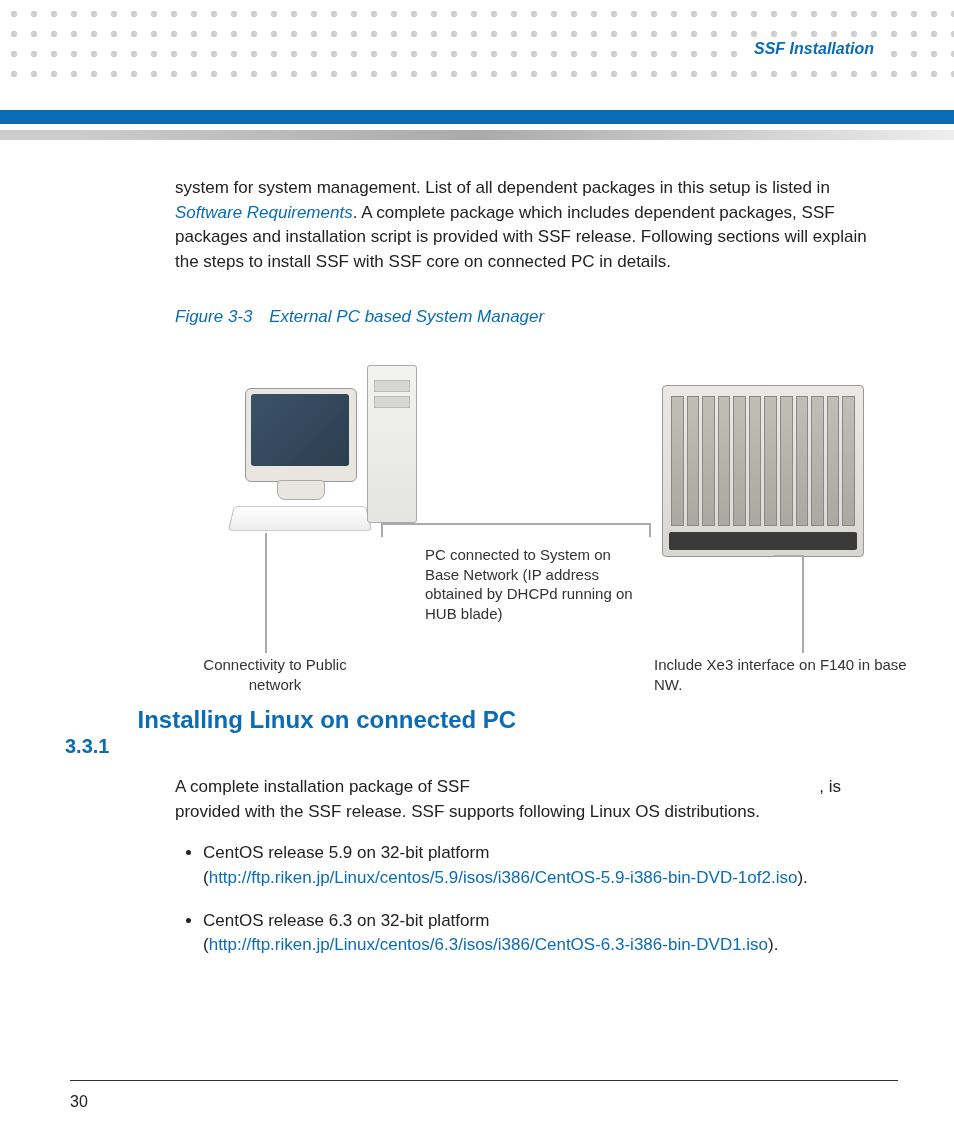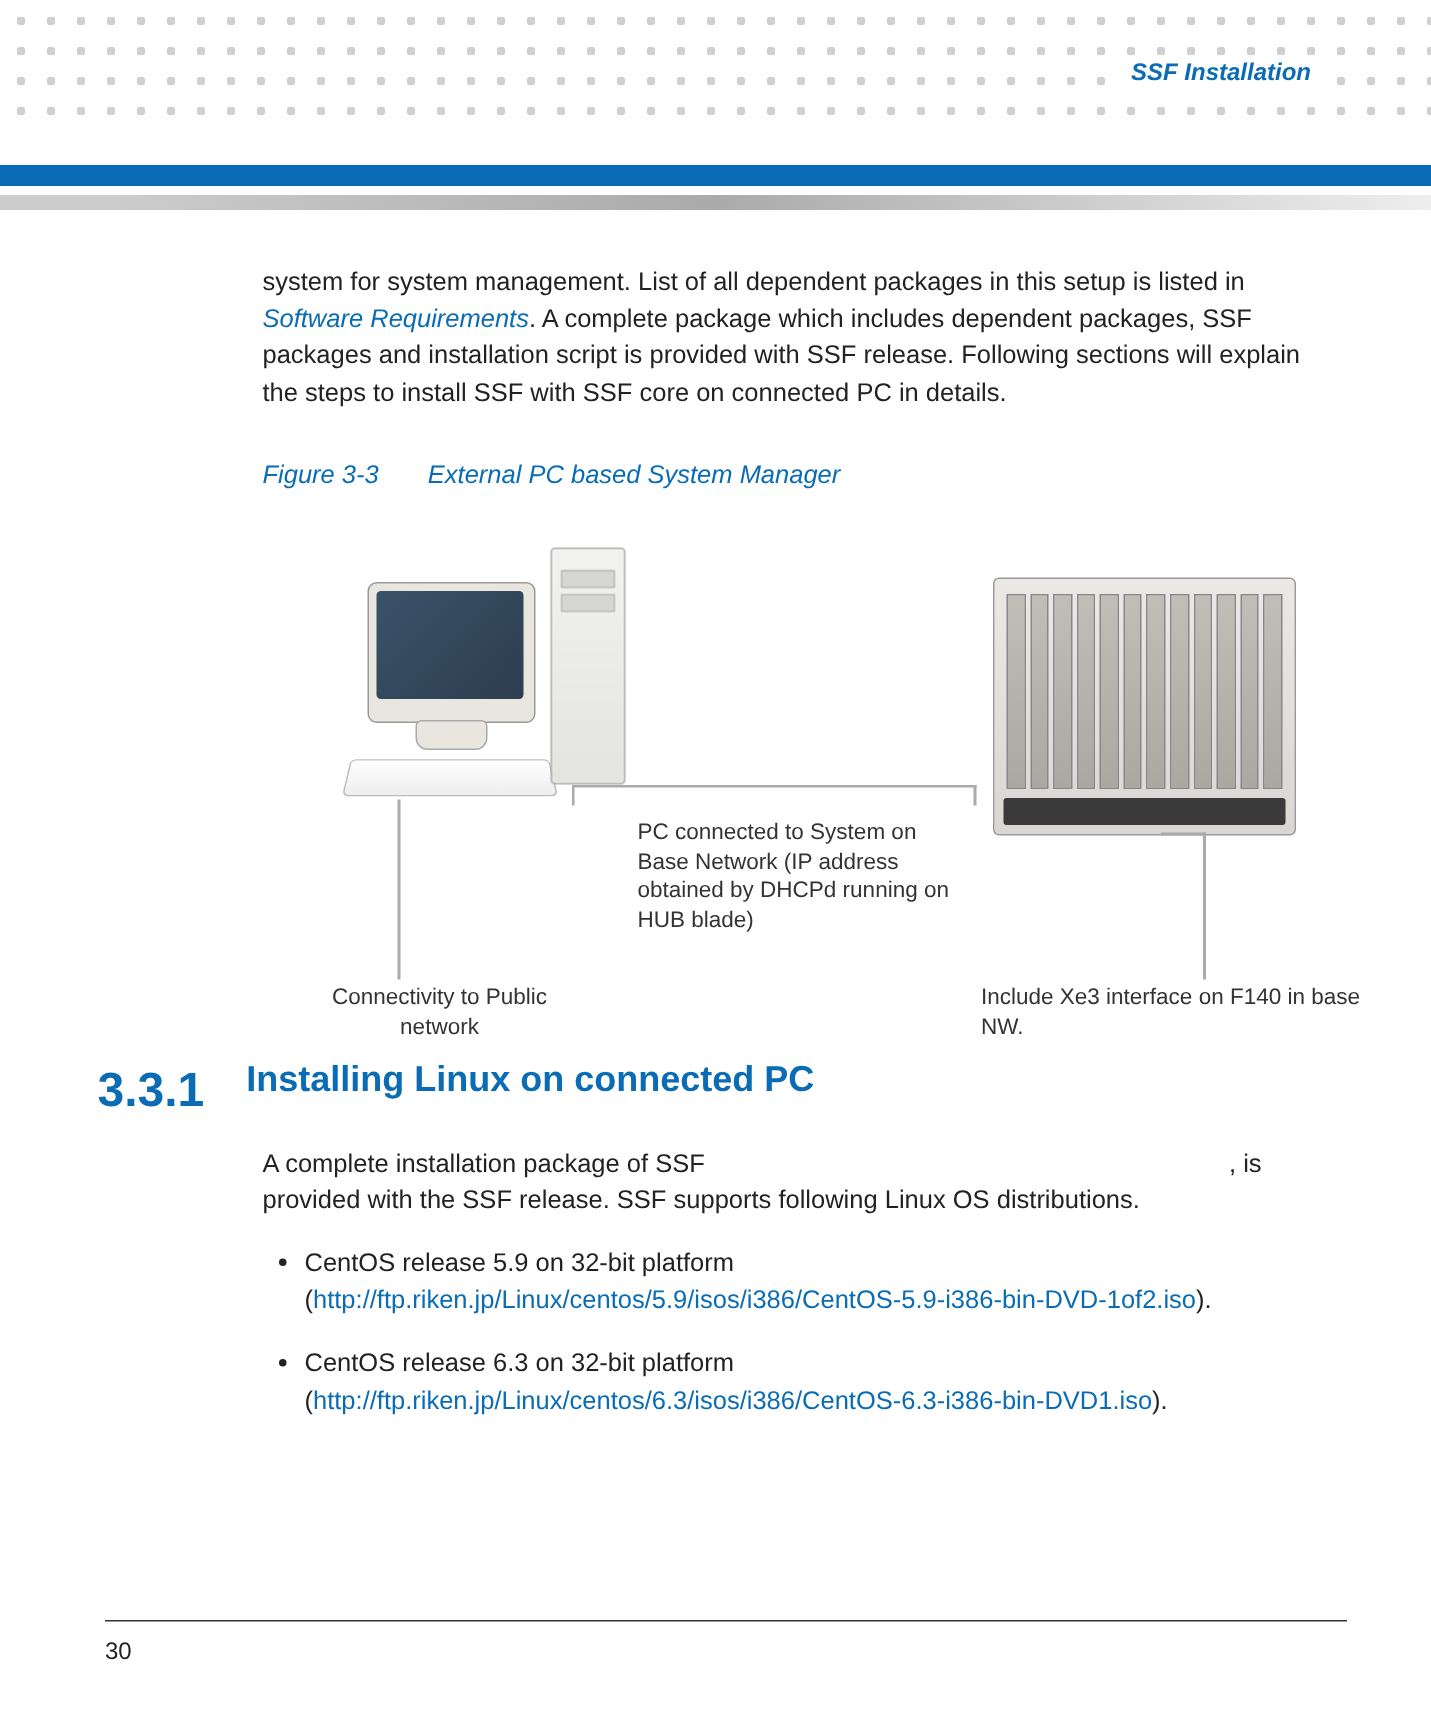--- a/index.html
+++ b/index.html
@@ -57,21 +57,21 @@
     color: #0a6cb4;
     text-decoration: none;
     font-style: normal;
   }
   .fig-caption {
     color: #0a6cb4;
     font-style: italic;
     font-size: 17px;
     margin-bottom: 24px;
   }
-  .fig-caption .fignum { margin-right: 28px; }
+  .fig-caption .fignum { margin-right: 12px; }
   .figure-box {
     position: relative;
     height: 330px;
     margin: 0 -40px 0 -30px;
   }
   
   .pc-monitor {
     position: absolute;
     left: 100px; top: 35px;
     width: 110px; height: 92px;
@@ -145,32 +145,32 @@
     position:absolute; left:236px; top:170px; width:270px; height:2px;
     background:#aaa;
   }
   .conn-v1 { position:absolute; left:236px; top:170px; width:2px; height:14px; background:#aaa; }
   .conn-v2 { position:absolute; left:504px; top:170px; width:2px; height:14px; background:#aaa; }
   
   .lbl {
     position:absolute; font-family: Arial, sans-serif; font-size:15px; color:#333; line-height:1.3; text-align:left;
   }
   .lbl-pc { left:280px; top:192px; width:220px; }
-  .lbl-conn { left:48px; top:302px; width:200px; text-align:center; }
+  .lbl-conn { left:30px; top:302px; width:200px; text-align:center; }
   .lbl-xe3 { right:10px; top:302px; width:260px; }
   .leader { position:absolute; background:#aaa; }
   .leader-conn { left:120px; top:180px; width:2px; height:120px; }
   .leader-xe3  { right:120px; top:202px; width:2px; height:98px; }
   .leader-xe3h { right:120px; top:202px; width:30px; height:2px; }
   
   .section-row {
     display:flex; gap:28px; margin-top:20px; margin-left:-110px;
   }
   .secnum {
-    color:#0a6cb4; font-size:32px; font-weight:700;
+    color:#0a6cb4; font-size:20px; font-weight:700;margin-top:29px;
   }
   .sectitle {
     color:#0a6cb4; font-size:24px; font-weight:700;
   }
   .sec-p {
     margin: 14px 0 16px 0;
   }
   ul.distro {
     list-style: disc;
     padding-left: 28px;

